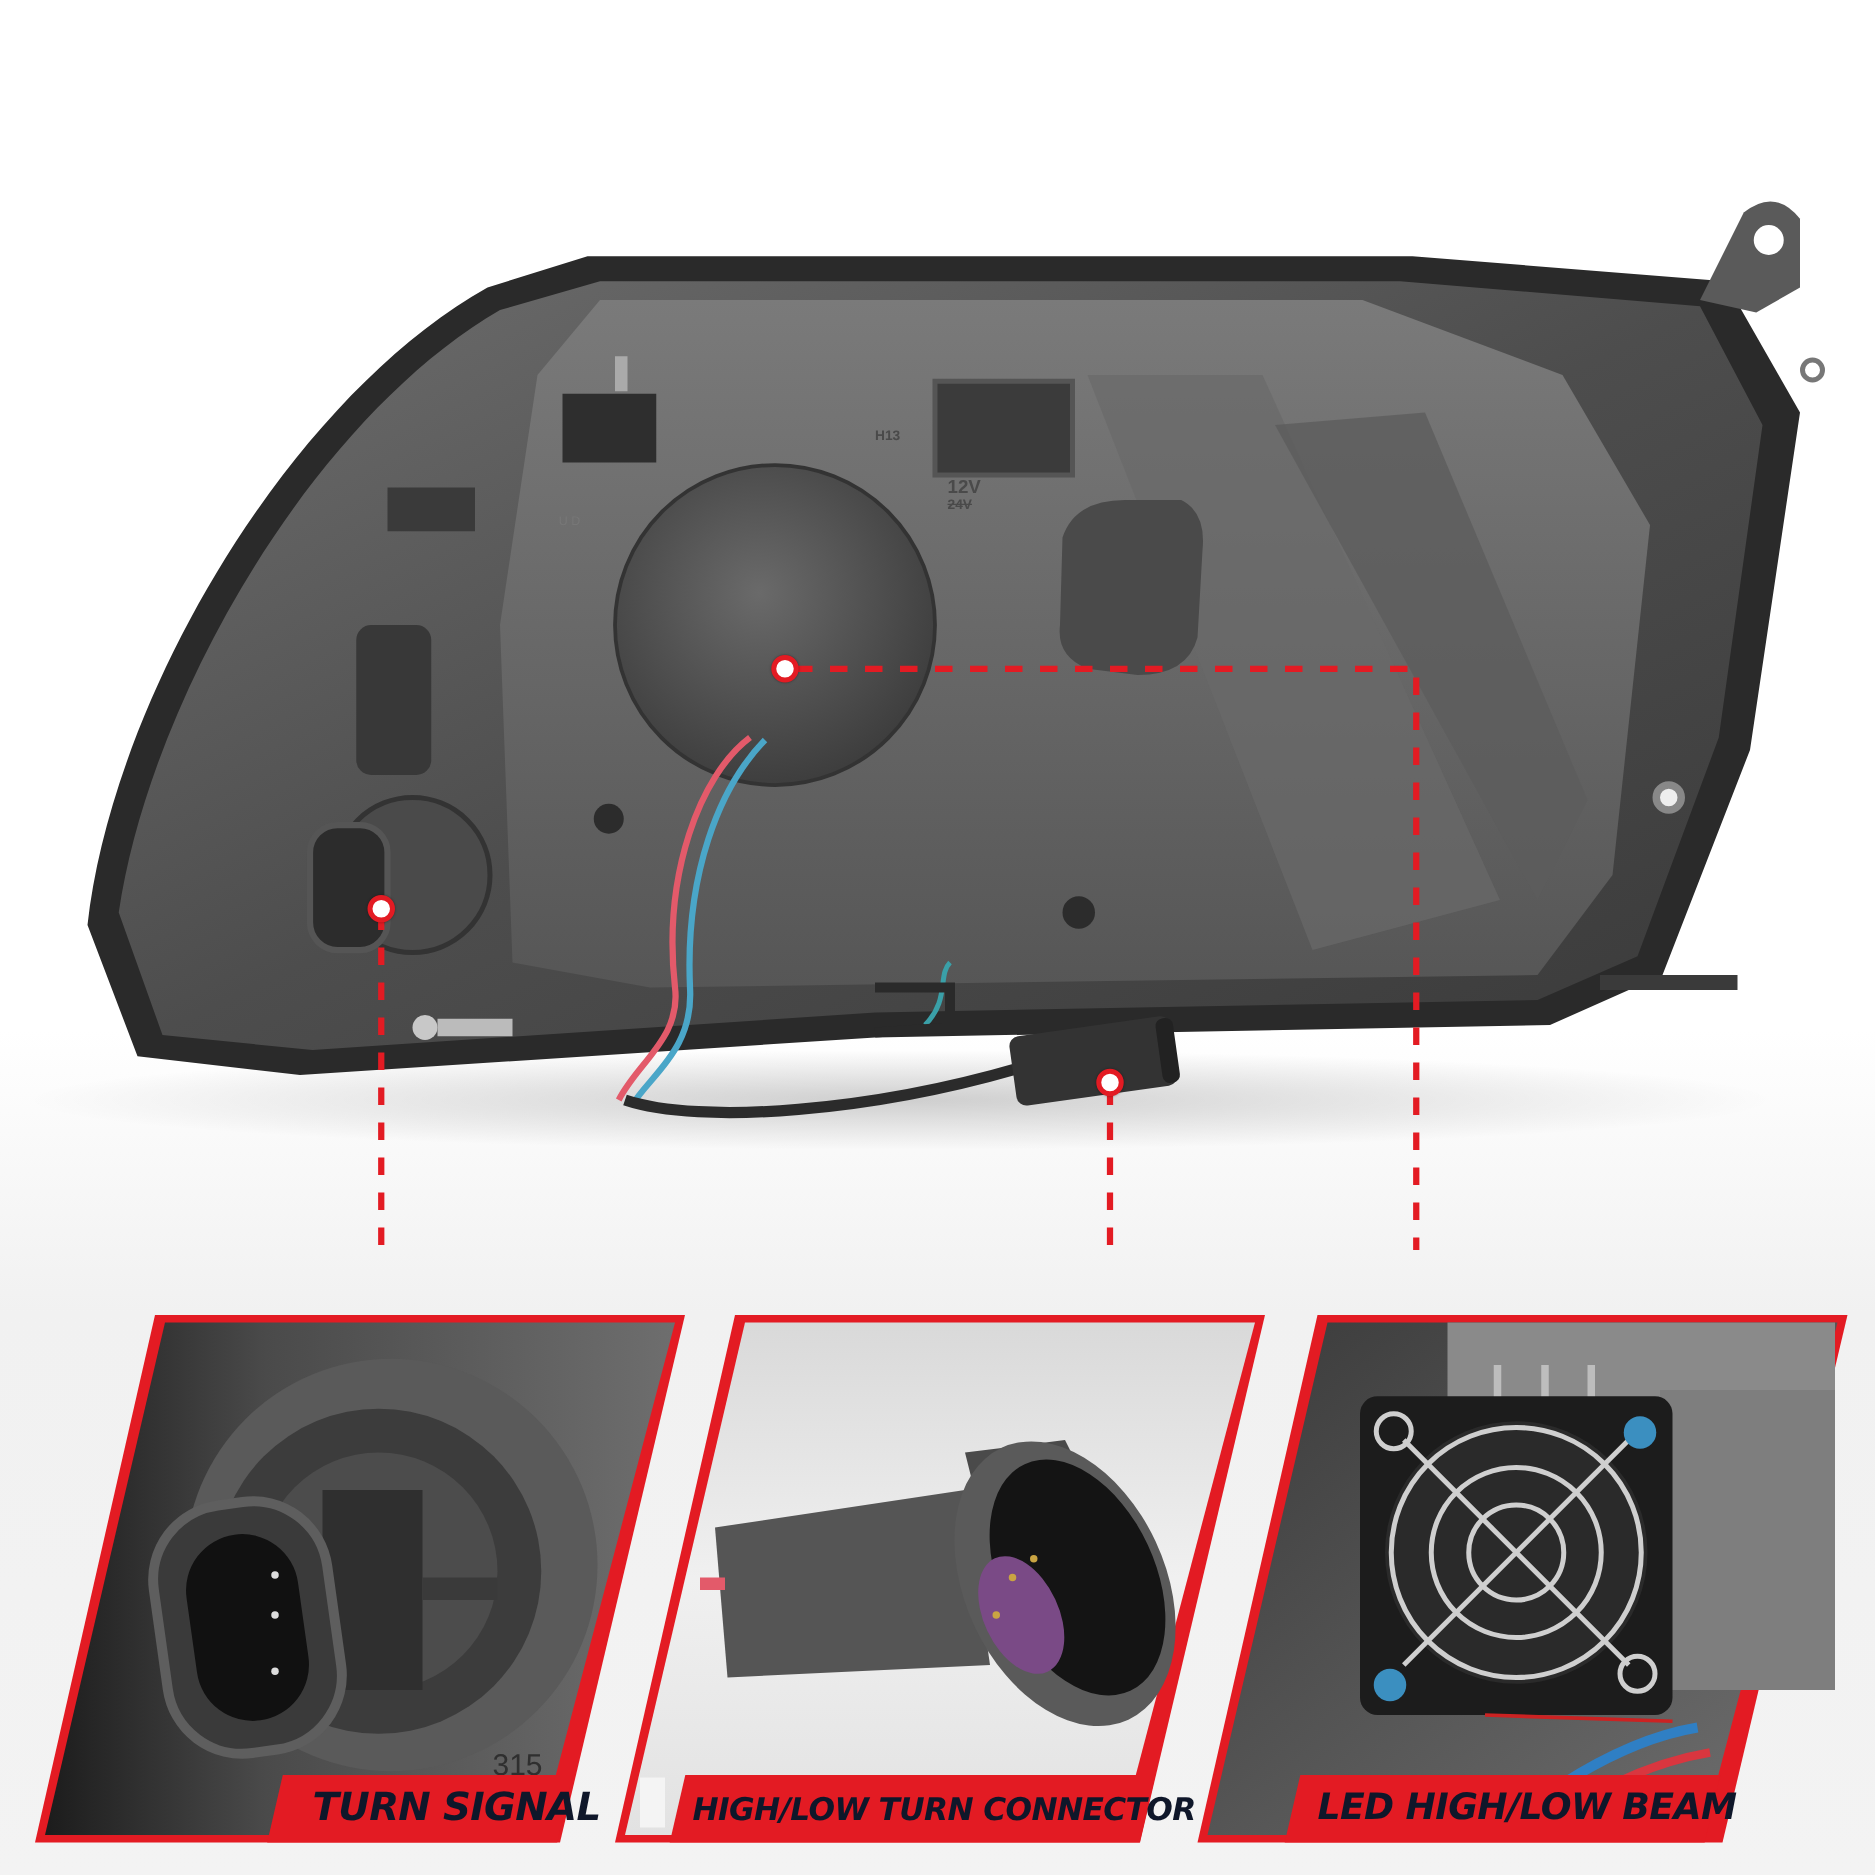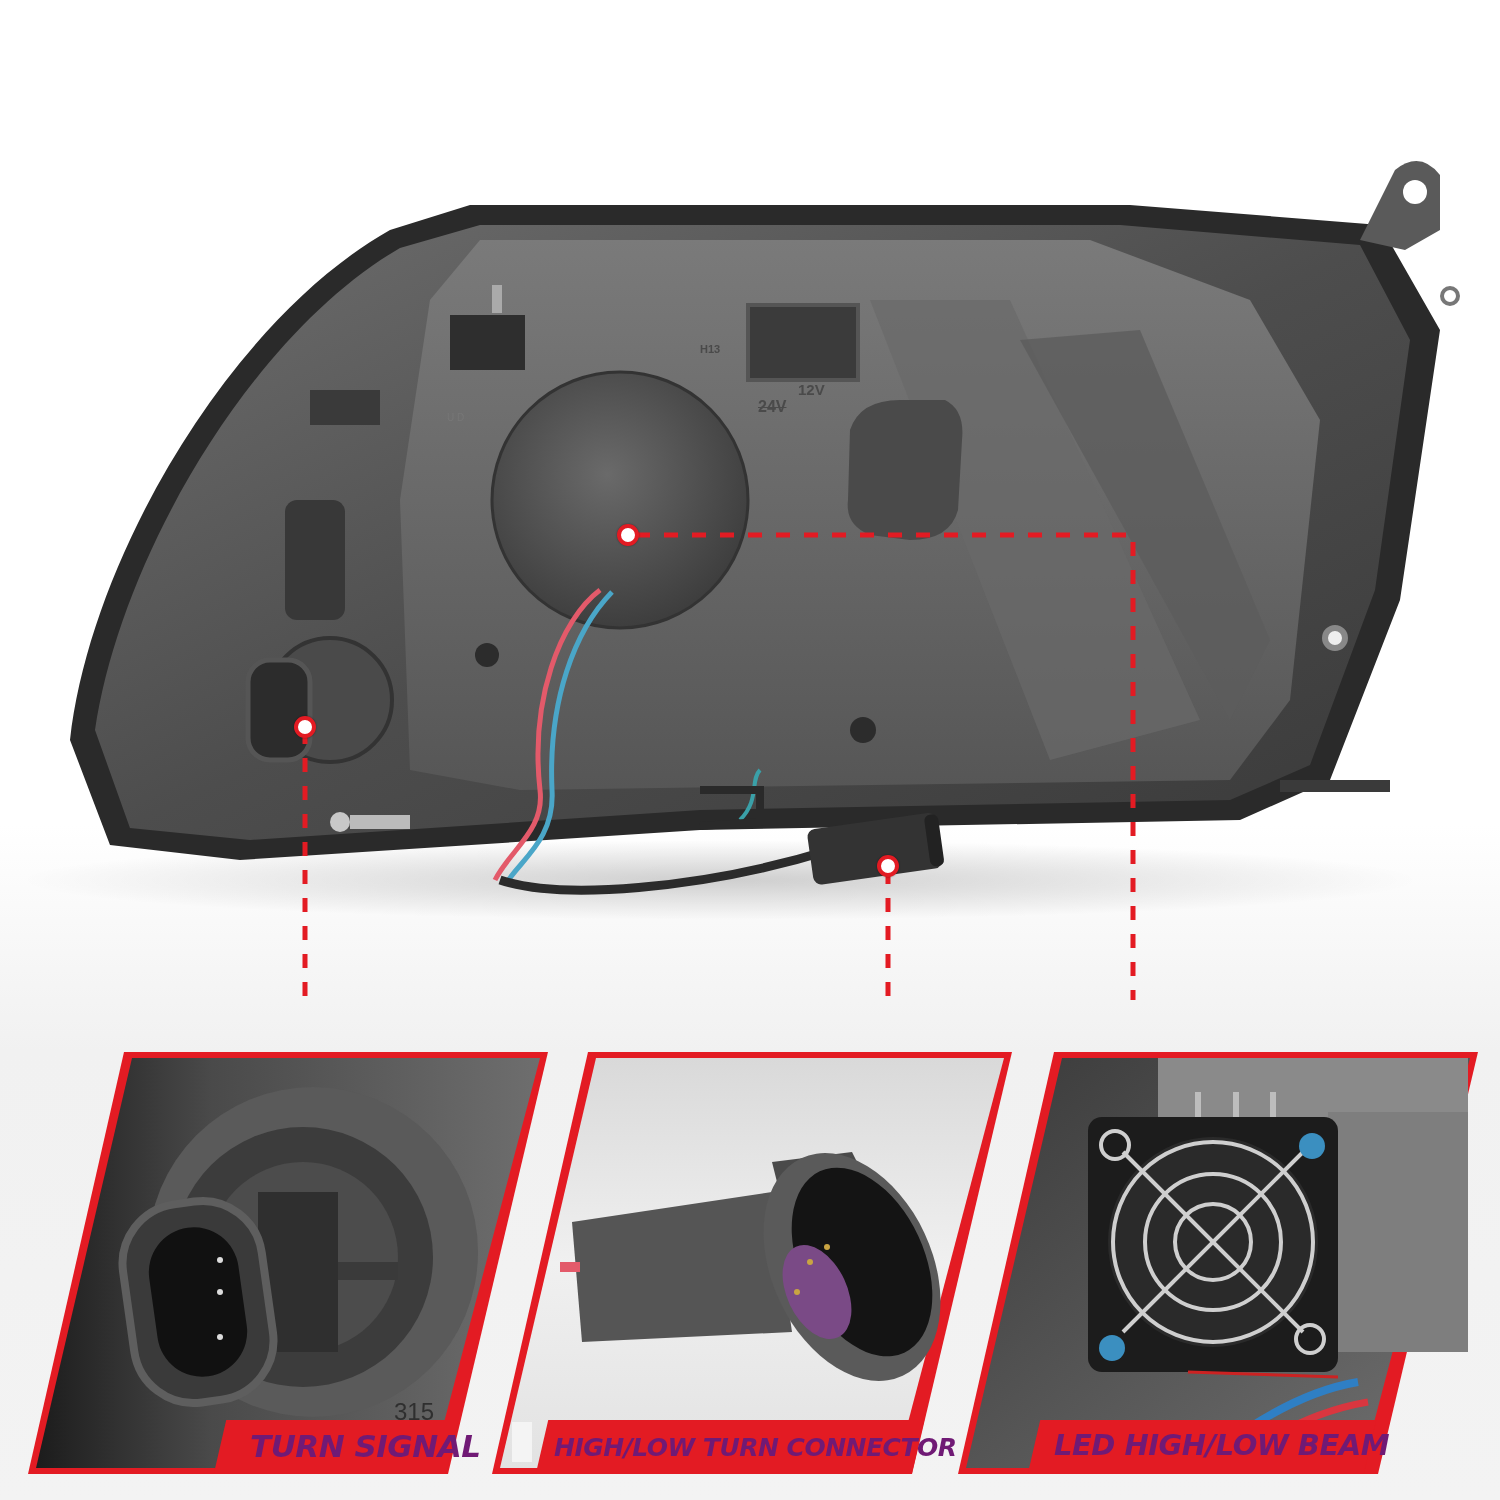--- a/index.html
+++ b/index.html
@@ -13,21 +13,21 @@
   .callout-dot {
     position:absolute; width:14px; height:14px; border-radius:50%;
     background:#fff; border:4px solid #e31b23; transform:translate(-11px,-11px);
     box-shadow:0 0 2px rgba(0,0,0,.4);
   }
   .panel {
     position:absolute; top:1052px; height:440px;
   }
   .panel svg { position:absolute; left:0; top:0; overflow:visible; }
   .label {
-    position:absolute; color:#701a75; font-weight:bold; font-style:italic;
+    position:absolute; color:#0f172a; font-weight:bold; font-style:italic;
     font-family:"DejaVu Sans", sans-serif; letter-spacing:-0.5px;
     white-space:nowrap; line-height:1;
   }
   .mark {
     position:absolute; color:#4a4a4a; font-family:"Liberation Sans", sans-serif;
     font-weight:bold;
   }
 </style>
 </head>
 <body>
@@ -105,22 +105,22 @@
     </g>
 
     <g stroke="#e31b23" stroke-width="5" stroke-dasharray="14 14" fill="none">
       <line x1="305" y1="730" x2="305" y2="1010"></line>
       <line x1="888" y1="870" x2="888" y2="1010"></line>
       <polyline points="636,535 1133,535 1133,1024"></polyline>
     </g>
   </svg>
 
   <div class="mark" style="left:700px; top:343px; font-size:11px;">H13</div>
-  <div class="mark" style="left:798px; top:381px; font-size:15px;">12V</div>
-  <div class="mark" style="left:758px; top:398px; font-size:16px; text-decoration:line-through;">24V</div>
+  <div class="mark" style="left:758px; top:381px; font-size:15px;">12V</div>
+  <div class="mark" style="left:758px; top:398px; font-size:11px; text-decoration:line-through;">24V</div>
   <div class="mark" style="left:447px; top:412px; font-size:10px; font-weight:normal; color:#777;">U D</div>
 
   <div class="callout-dot" style="left:305px; top:727px;"></div>
   <div class="callout-dot" style="left:888px; top:866px;"></div>
   <div class="callout-dot" style="left:628px; top:535px;"></div>
 
   <div class="panel" style="left:28px; width:520px;">
     <svg width="520" height="440" viewBox="0 0 520 440">
       <defs>
         <linearGradient id="p1bg" x1="0" y1="0" x2="1" y2="0">

